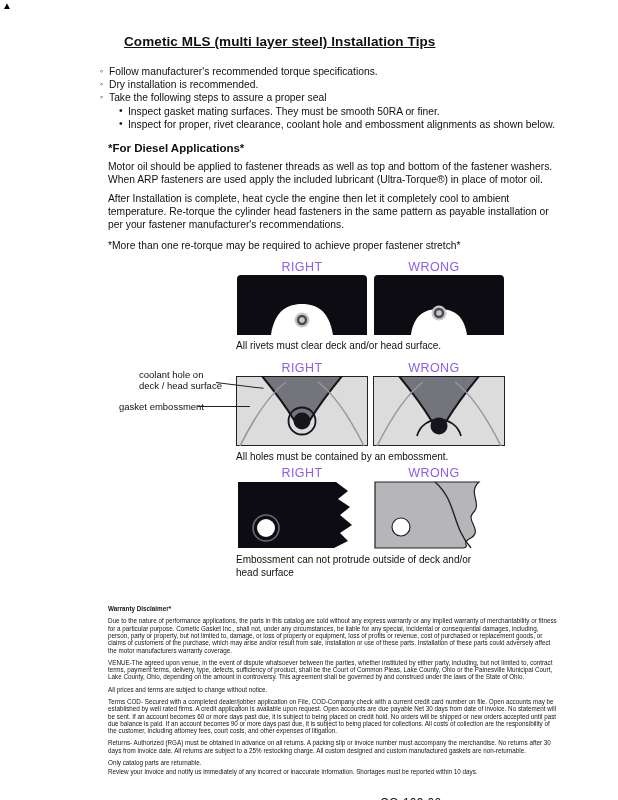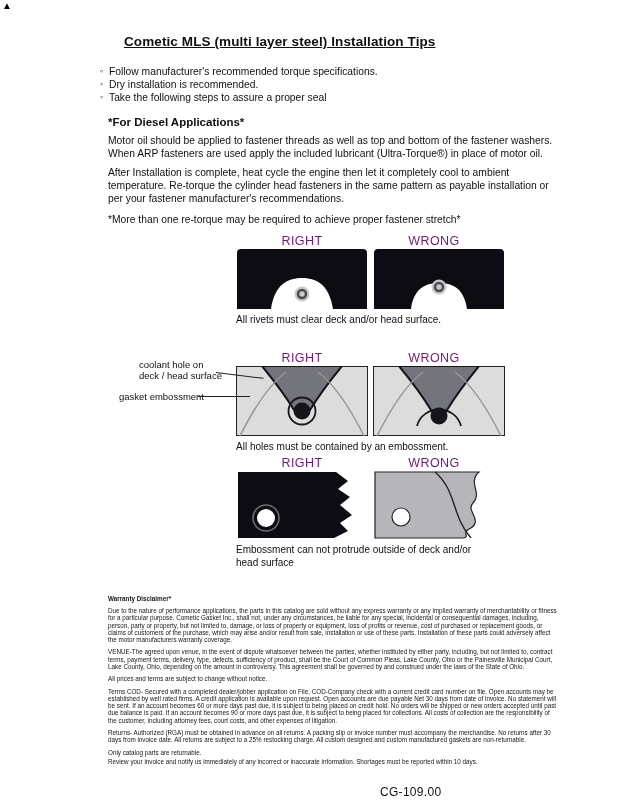--- a/index.html
+++ b/index.html
@@ -12,24 +12,24 @@
   .tips>li{position:relative;padding-left:9px;}
   .tips>li::before{content:"\25E6";position:absolute;left:0;top:0;font-size:9px;}
   .subtips{list-style:none;margin:0 0 0 10px;padding:0;}
   .subtips>li{position:relative;padding-left:9px;}
   .subtips>li::before{content:"\2022";position:absolute;left:0;top:-1px;}
   .diesel-heading{margin:11px 0 0 0;font-size:11.5px;font-weight:bold;}
   .para{margin:6px 0 0 0;font-size:10.3px;line-height:13px;width:446px;}
   .note{margin-top:8px;font-size:10.3px;}
   .figure{width:269px;margin-left:128px;position:relative;}
   .fig1{margin-top:8px;}
-  .fig2{margin-top:25px;}
+  .fig2{margin-top:9px;}
   .fig3{margin-top:3px;}
   .fig-labels{display:flex;}
-  .fig-labels span{width:132px;text-align:center;font-size:12.5px;color:#701a75;letter-spacing:.4px;}
+  .fig-labels span{width:132px;text-align:center;font-size:12.5px;color:#8b5cf6;letter-spacing:.4px;}
   .fig-images{display:flex;gap:5px;margin-top:1px;}
   .fig-caption{margin-top:4px;font-size:10px;line-height:13px;}
   .fig3 .fig-caption{width:250px;}
   .annotation{position:absolute;font-size:9.5px;line-height:11px;color:#101010;white-space:nowrap;}
   .ann1{left:-97px;top:8px;}
   .ann2{left:-117px;top:40px;text-align:center;}
   .pointer{position:absolute;border-top:1px solid #222;height:0;}
   .line1{left:-20px;top:21px;width:48px;transform:rotate(7deg);transform-origin:left top;}
   .line2{left:-38px;top:45px;width:52px;}
   .disclaimer{margin-top:26px;width:450px;font-size:6.3px;line-height:7.3px;color:#151515;}
@@ -51,20 +51,28 @@
 
     <ul class="tips">
       <li>
         <span>Follow manufacturer's recommended torque specifications.</span>
       </li>
       <li>
         <span>Dry installation is recommended.</span>
       </li>
       <li>
         <span>Take the following steps to assure a proper seal</span>
+        <ul class="subtips">
+          <li>
+            <span>Inspect gasket mating surfaces.  They must be smooth 50RA or finer.</span>
+          </li>
+          <li>
+            <span>Inspect for proper, rivet clearance, coolant hole and embossment alignments as shown below.</span>
+          </li>
+        </ul>
       </li>
     </ul>
 
     <h2 class="diesel-heading">*For Diesel Applications*</h2>
     <p class="para">Motor oil should be applied to fastener threads as well as top and bottom of the fastener washers. When ARP fasteners are used apply the included lubricant (Ultra-Torque®) in place of motor oil.</p>
     <p class="para">After Installation is complete, heat cycle the engine then let it completely cool to ambient temperature. Re-torque the cylinder head fasteners in the same pattern as payable installation or per your fastener manufacturer's recommendations.</p>
     <p class="para note">*More than one re-torque may be required to achieve proper fastener stretch*</p>
 
     <div class="figure fig1">
       <div class="fig-labels">

